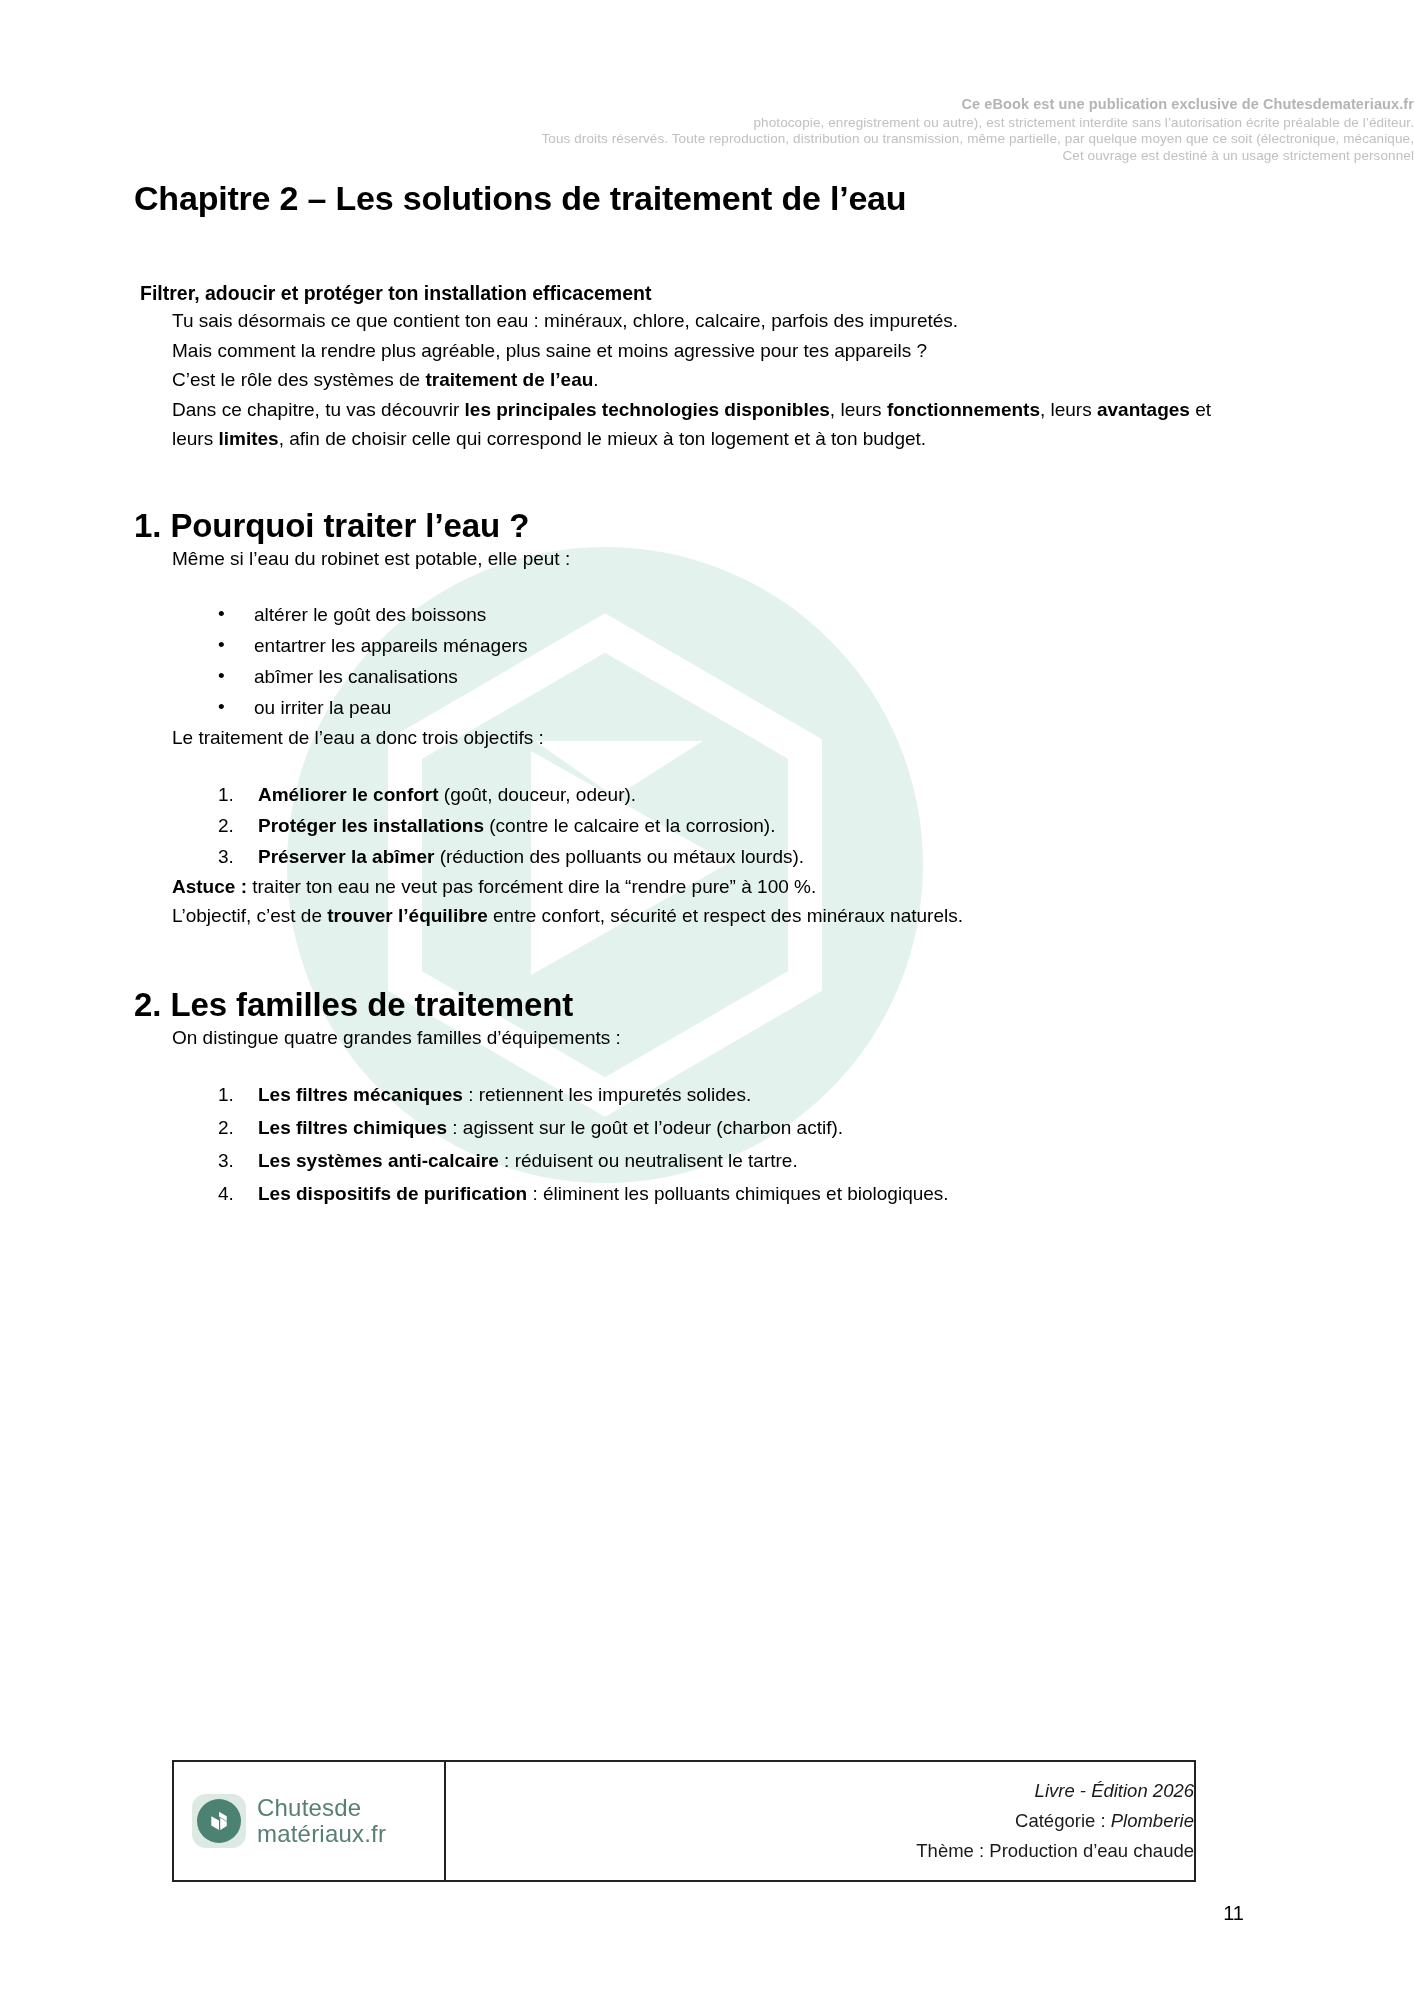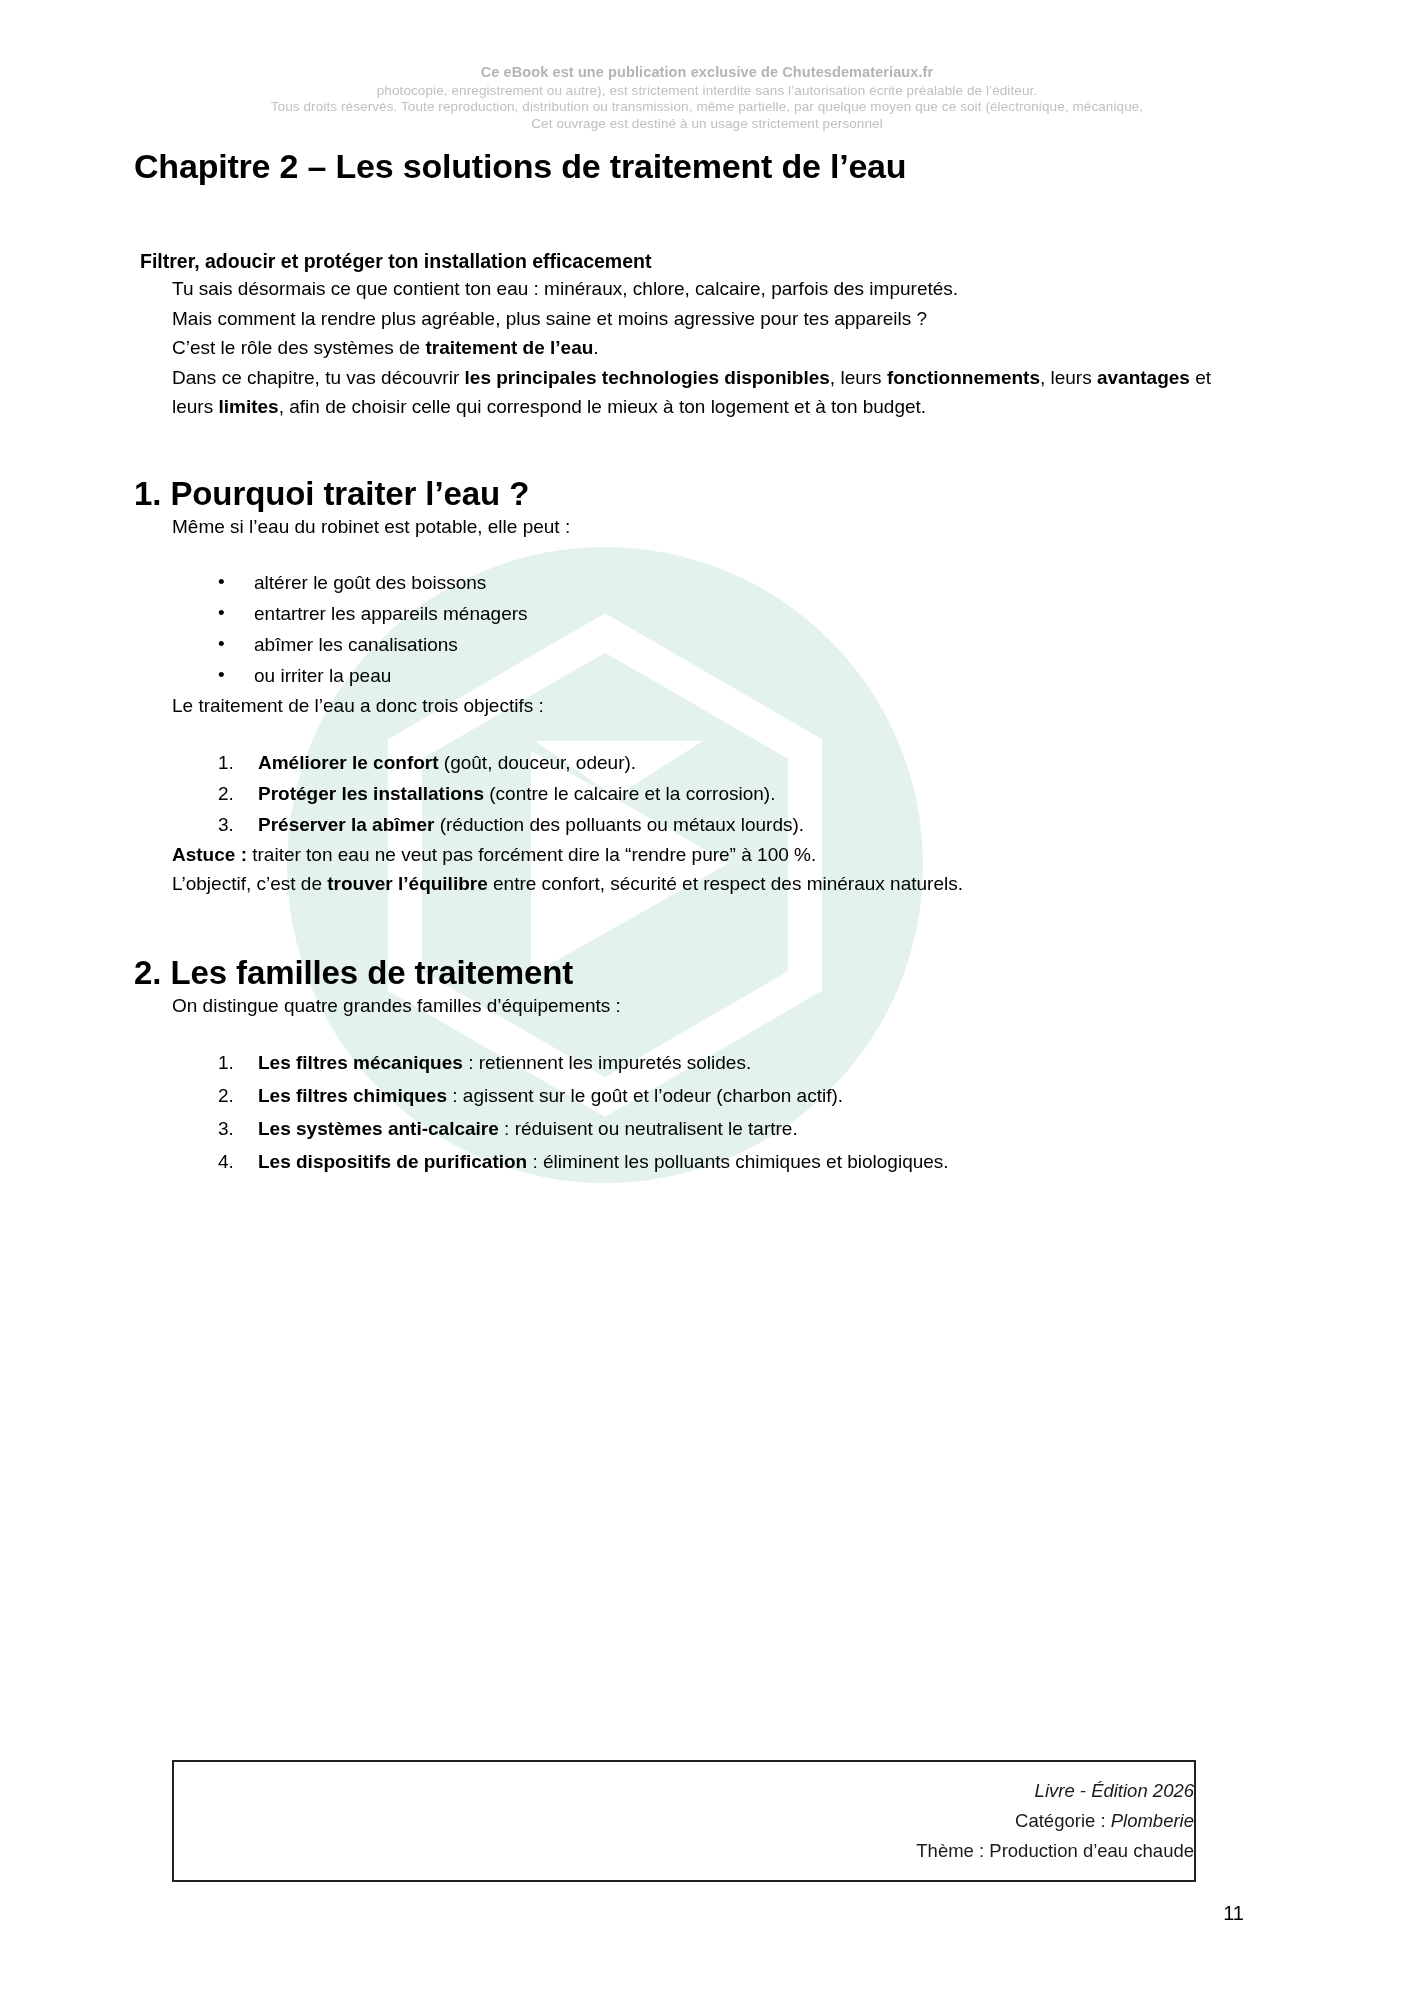--- a/index.html
+++ b/index.html
@@ -31,25 +31,25 @@
   
   .page {
     position: relative;
     z-index: 2;
     width: 1414px;
     padding: 0;
   }
 
   
   .copyright {
-    text-align: center;
+    text-align: right;
     color: #c0c0c0;
     font-size: 13.5px;
     line-height: 16.5px;
-    padding-top: 64px;
+    padding-top: 96px;
     letter-spacing: 0.1px;
   }
   .copyright .cr-strong {
     font-weight: bold;
     color: #b4b4b4;
     font-size: 14.5px;
     display: block;
     margin-bottom: 2px;
   }
   .copyright .cr-line { display: block; }
@@ -286,20 +286,36 @@
       <li><b>Les filtres mécaniques</b><span> : retiennent les impuretés solides.</span></li>
       <li><b>Les filtres chimiques</b><span> : agissent sur le goût et l’odeur (charbon actif).</span></li>
       <li><b>Les systèmes anti-calcaire</b><span> : réduisent ou neutralisent le tartre.</span></li>
       <li><b>Les dispositifs de purification</b><span> : éliminent les polluants chimiques et biologiques.</span></li>
     </ol>
 
   </div>
 </div>
 
 <div class="footer-table">
+  <div class="footer-logo-cell">
+    <div class="logo-mark">
+      <div class="logo-circle">
+        <svg width="26" height="26" viewBox="0 0 32 32" xmlns="http://www.w3.org/2000/svg">
+          <path d="M16 3 L27 9.5 L27 22.5 L16 29 L5 22.5 L5 9.5 Z" fill="#ffffff" opacity="0"></path>
+          <path d="M16 4.5 L25.5 10 L25.5 16 L16 10.5 Z" fill="#ffffff"></path>
+          <path d="M6.5 10 L16 15.5 L16 27 L6.5 21.5 Z" fill="#ffffff"></path>
+          <path d="M17.5 12 L25.5 17 L25.5 22 L17.5 27 Z" fill="#ffffff"></path>
+        </svg>
+      </div>
+    </div>
+    <div class="logo-wordmark">
+      <span>Chutesde</span>
+      <span>matériaux.fr</span>
+    </div>
+  </div>
   <div class="footer-meta-cell">
     <div class="meta-line meta-ital">Livre - Édition 2026</div>
     <div class="meta-line"><span>Catégorie : </span><span class="meta-ital">Plomberie</span></div>
     <div class="meta-line"><span>Thème : </span><span>Production d’eau chaude</span></div>
   </div>
 </div>
 
 <div class="page-number">11</div>
 
 </body></html>

